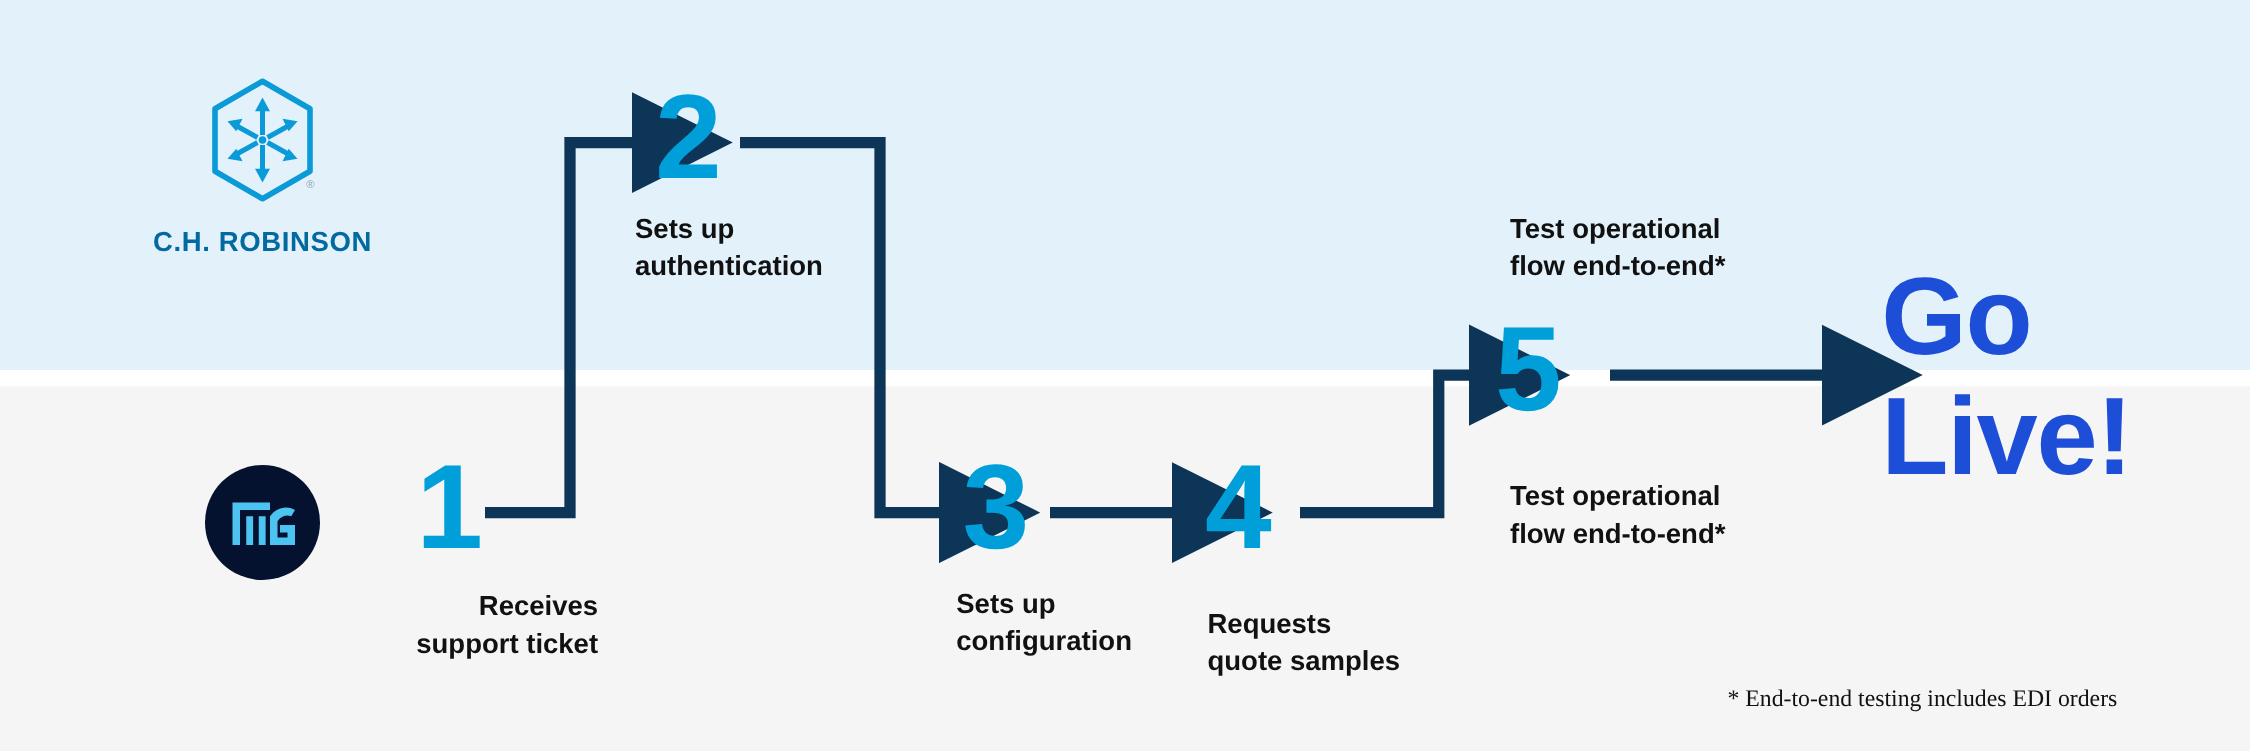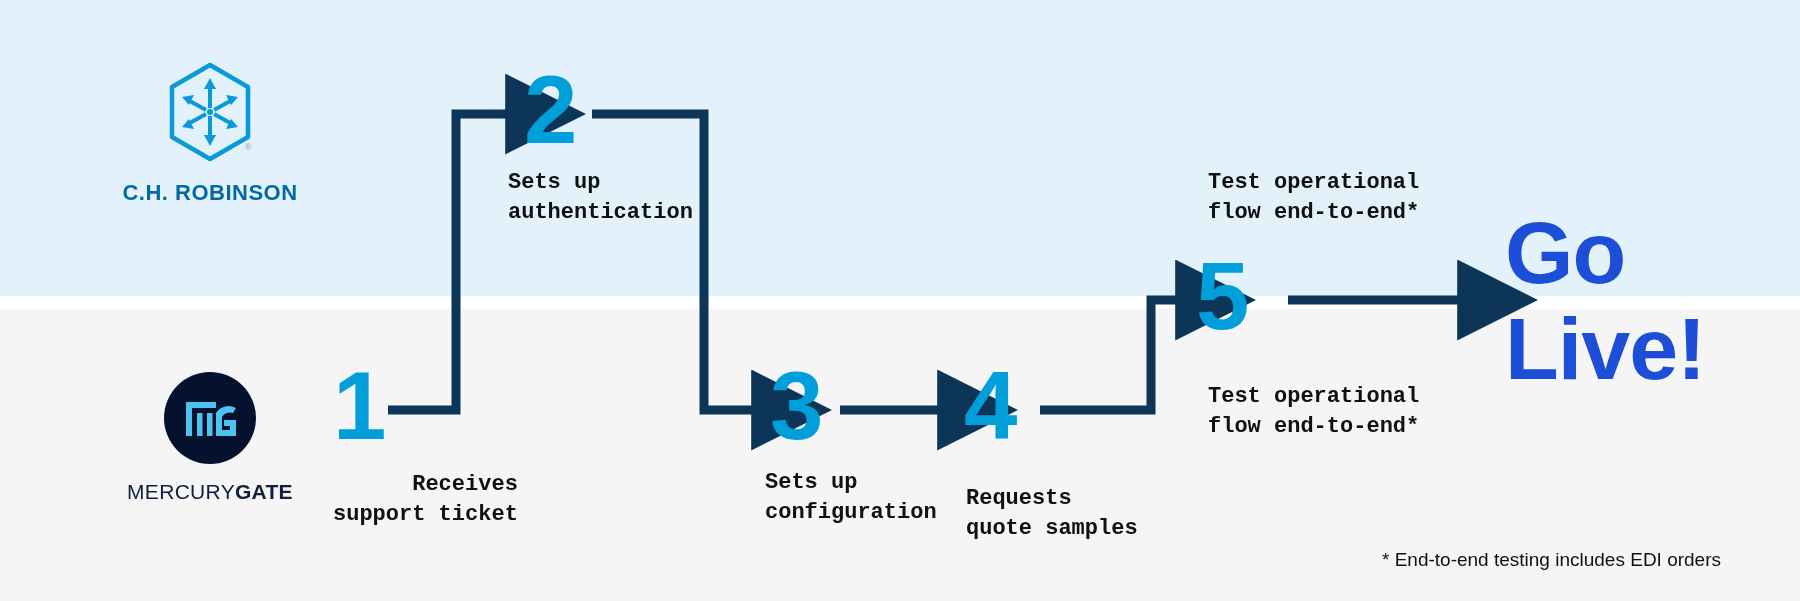--- a/index.html
+++ b/index.html
@@ -77,21 +77,21 @@
     font-family: "Liberation Sans", sans-serif;
     font-weight: bold;
     font-size: 96px;
     line-height: 96px;
     color: #009fda;
     user-select: none;
   }
   
   .step-label {
     position: absolute;
-    font-family: Liberation Mono, monospace;
+    font-family: Liberation Sans, sans-serif;
     font-weight: bold;
     font-size: 22px;
     line-height: 30px;
     color: #111111;
     white-space: pre-line;
   }
   
   .go-live {
     position: absolute;
     left: 1505px; top: 205px;
@@ -100,21 +100,21 @@
     font-size: 88px;
     line-height: 96px;
     color: #1d4ed8;
     white-space: pre-line;
     letter-spacing: -1px;
   }
   
   .footnote {
     position: absolute;
     left: 1382px; top: 549px;
-    font-family: Liberation Sans, sans-serif;
+    font-family: Liberation Serif, serif;
     font-weight: 400;
     font-size: 19px;
     color: #111111;
     white-space: nowrap;
   }
 </style>
 </head>
 <body>
 
 <div id="canvas">
@@ -186,23 +186,20 @@
         <circle cx="46" cy="46" r="46" fill="#04122f"></circle>
 
         <path d="M22 30 L52 30 L52 36 L28 36 L28 64 L22 64 z" fill="#4cc3f0"></path>
         <rect x="33" y="41" width="5.5" height="23" fill="#4cc3f0"></rect>
         <rect x="43" y="41" width="5.5" height="23" fill="#4cc3f0"></rect>
 
         <path d="M72 36 A15 15 0 0 0 52 41 L52 58 L52 64 L72 64 L72 48 L60 48 L60 54 L66 54 L66 58 L58 58 L58 45
                  A9 9 0 0 1 69 41 z" fill="#4cc3f0"></path>
       </svg>
     </span>
-    <div class="mg-wordmark">
-      <span class="light">MERCURY</span><span class="bold">GATE</span>
-    </div>
   </div>
 
   <div class="step-num" style="left:333px; top:358px;">1</div>
   <div class="step-label" style="left:333px; top:470px;text-align:right;">Receives
 support ticket</div>
 
   <div class="step-num" style="left:524px; top:62px;">2</div>
   <div class="step-label" style="left:508px; top:168px;">Sets up
 authentication</div>
 

